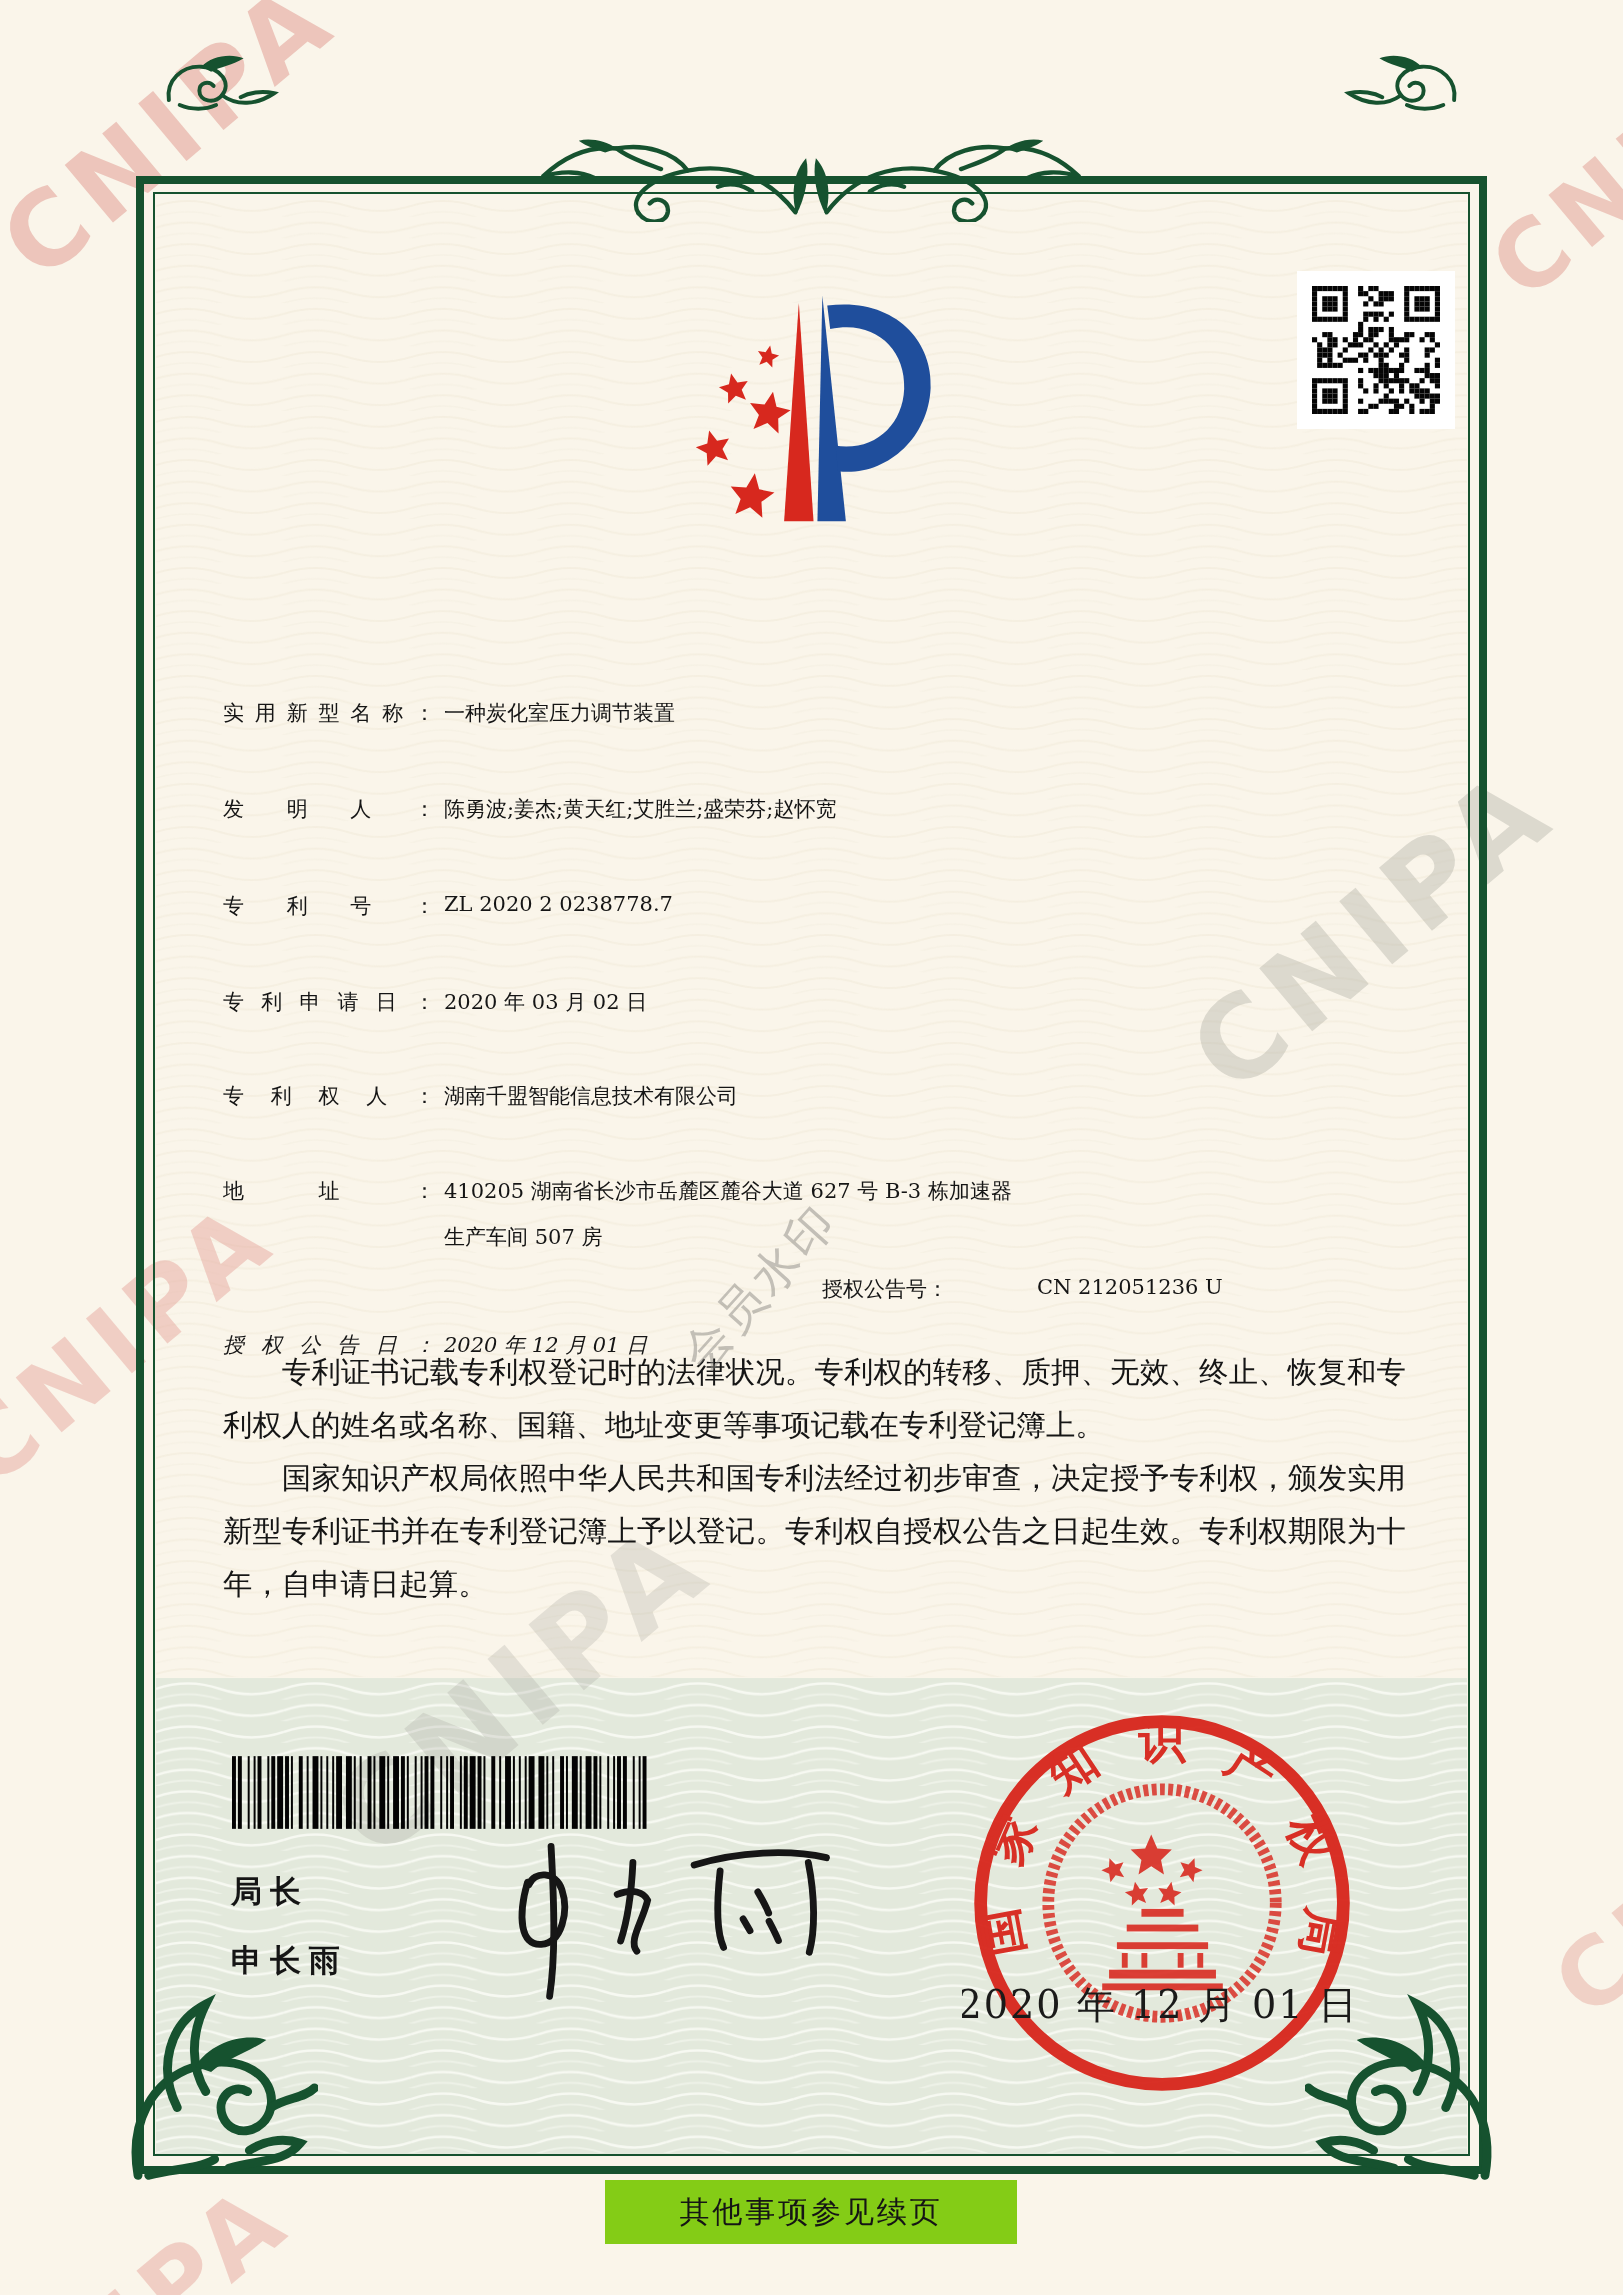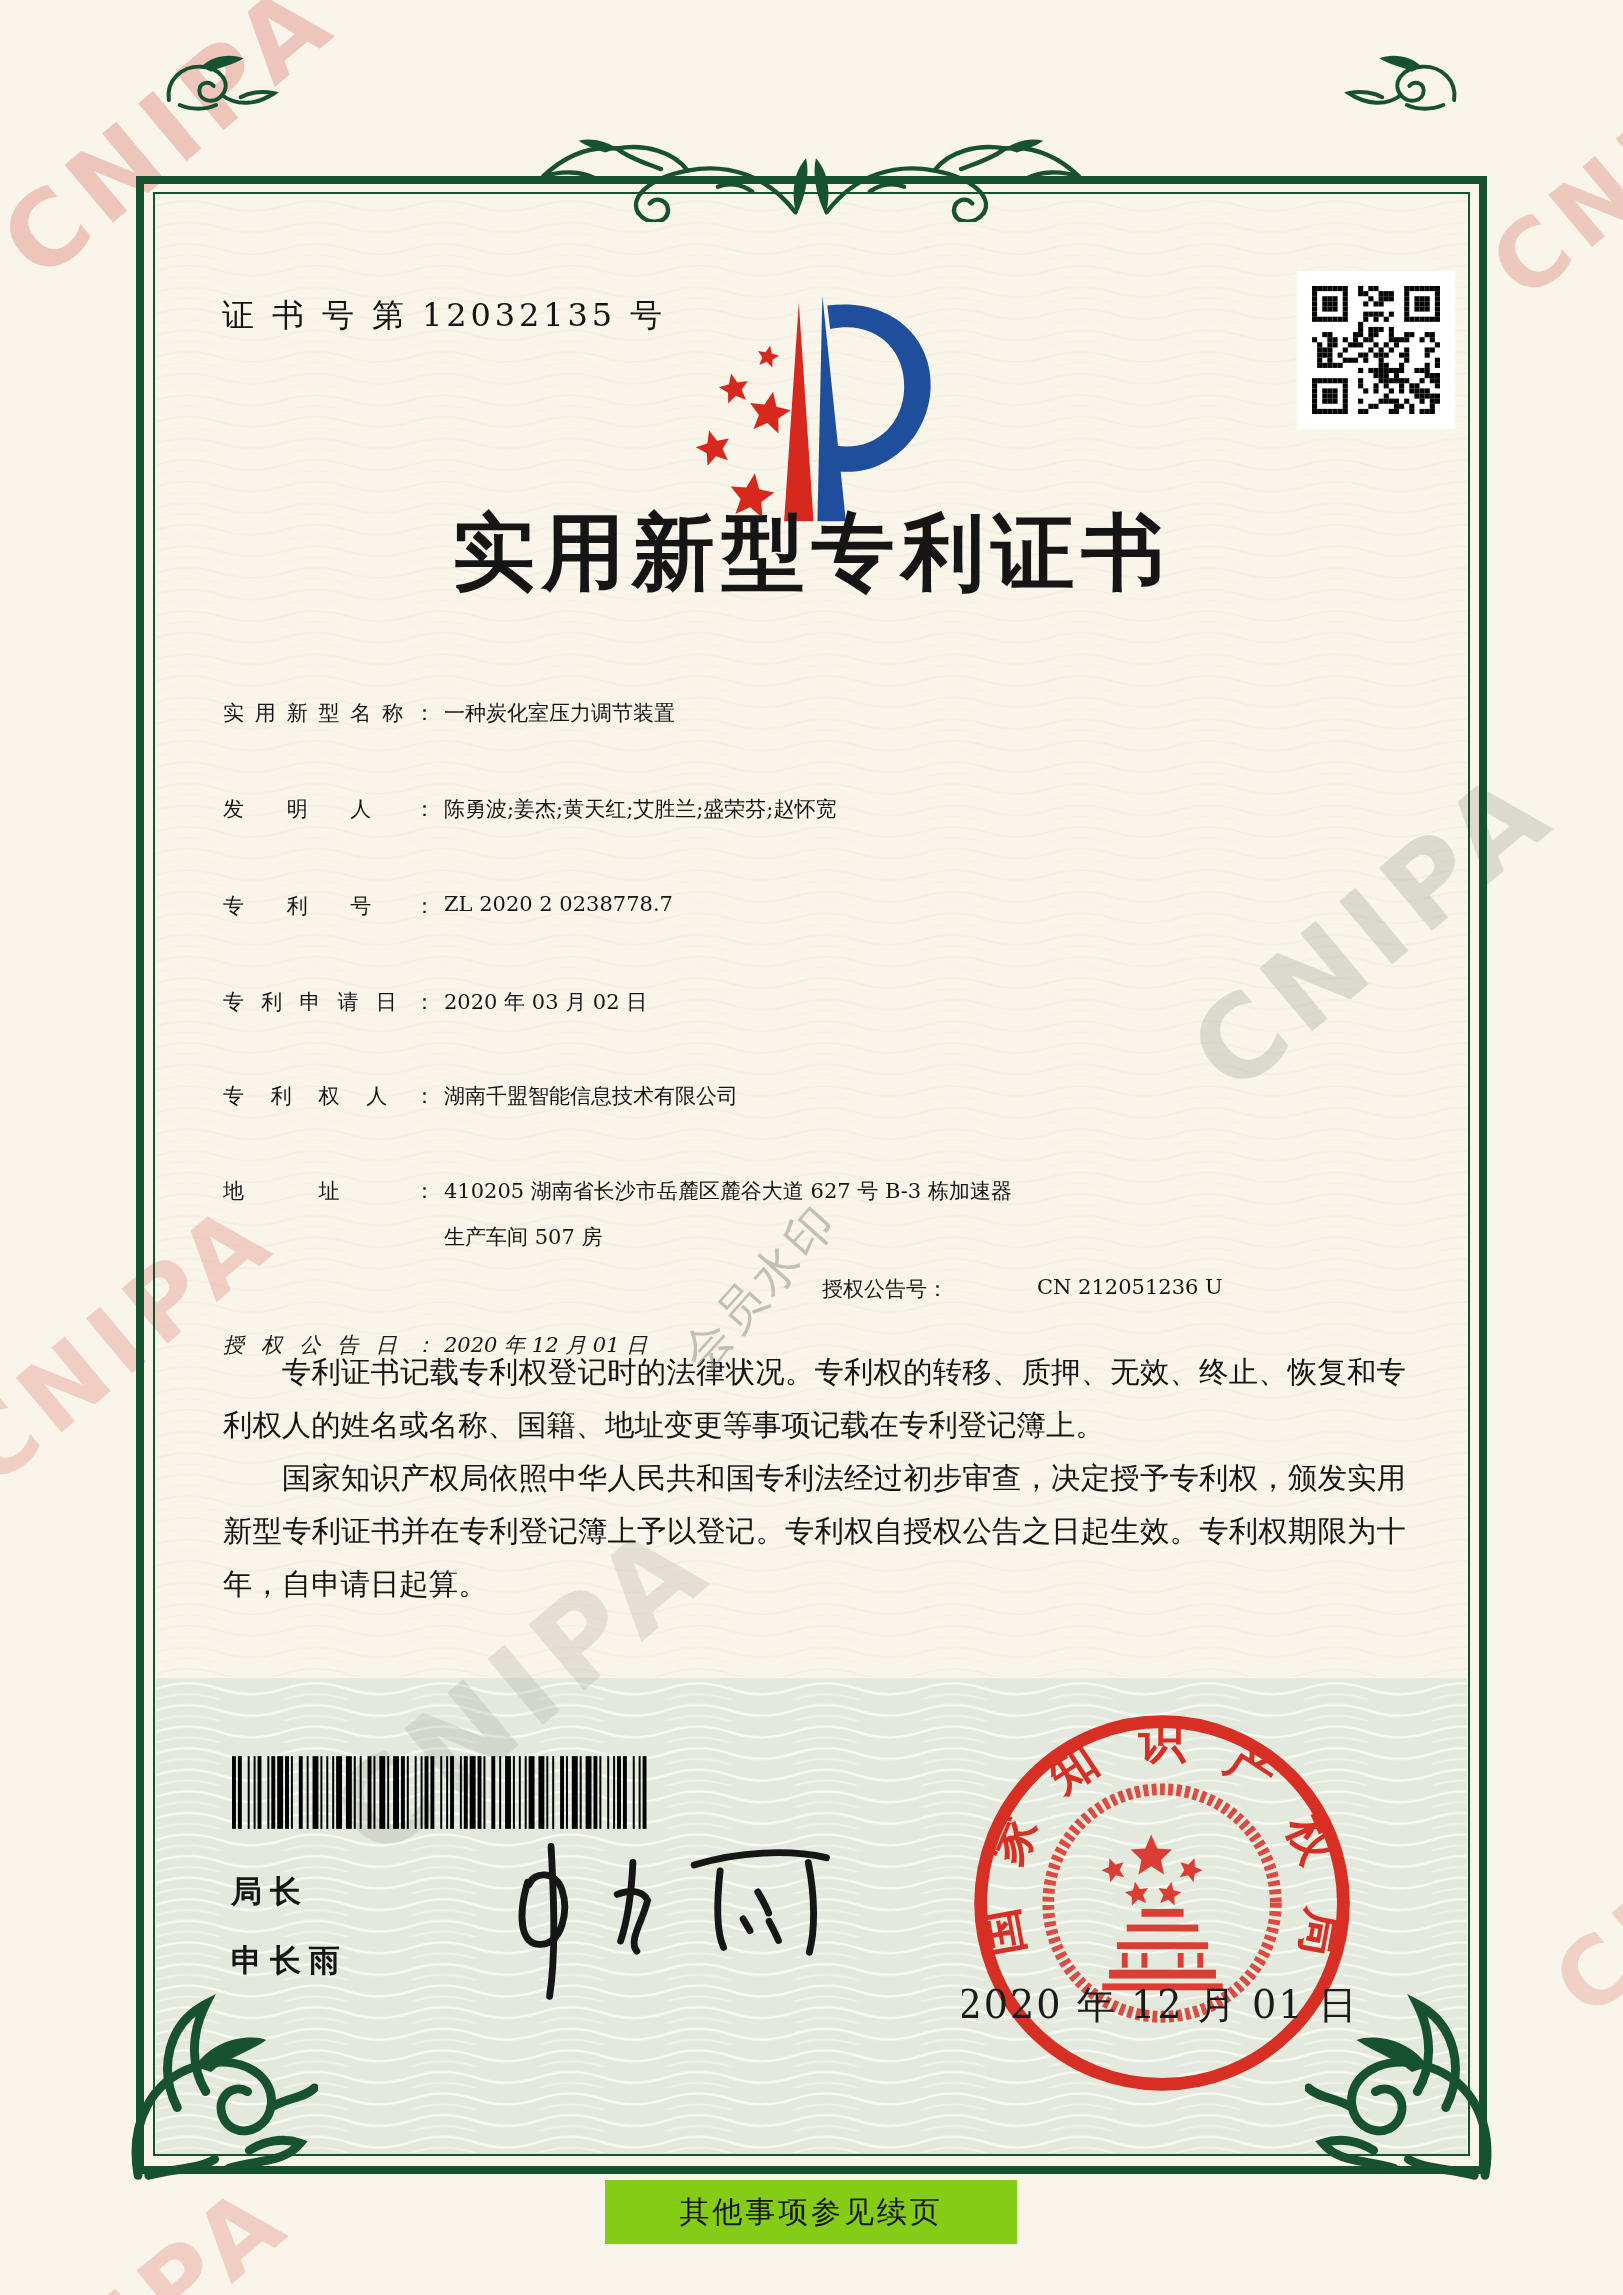--- a/index.html
+++ b/index.html
@@ -122,21 +122,20 @@
       <use href="#side-cl" transform="translate(240,0) scale(-1,1)"></use>
     </svg>
 
   <svg class="deco" style="left:122px;top:1990px;width:196px;height:196px;" viewBox="0 0 220 220">
       <use href="#corner-fl"></use>
     </svg>
   <svg class="deco" style="left:1305px;top:1990px;width:196px;height:196px;" viewBox="0 0 220 220">
       <use href="#corner-fl" transform="translate(220,0) scale(-1,1)"></use>
     </svg>
 
-  <div class="cert-no">证 书 号 第 12032135 号</div>
 
   <svg class="logo-svg" viewBox="0 0 520 500">
     <polygon points="228,36 198,482 258,482" fill="#d7281e"></polygon>
     <polygon points="276,22 266,482 324,482" fill="#1f4e9c"></polygon>
     <path d="M286,42 C420,24 502,112 497,210 C492,318 400,392 308,380 L303,328 C382,340 440,286 443,212 C446,128 380,70 292,90 Z" fill="#1f4e9c"></path>
     <use href="#star5" transform="translate(165,145) scale(2.2) rotate(12)" fill="#d7281e"></use>
     <use href="#star5" transform="translate(96,210) scale(3) rotate(-12)" fill="#d7281e"></use>
     <use href="#star5" transform="translate(168,259) scale(4.2) rotate(10)" fill="#d7281e"></use>
     <use href="#star5" transform="translate(54,331) scale(3.5) rotate(-15)" fill="#d7281e"></use>
     <use href="#star5" transform="translate(132,429) scale(4.5) rotate(8)" fill="#d7281e"></use>
@@ -415,21 +414,20 @@
           <rect x="110" y="264" width="11" height="11"></rect>
           <rect x="165" y="264" width="11" height="11"></rect>
           <rect x="176" y="264" width="11" height="11"></rect>
           <rect x="209" y="264" width="11" height="11"></rect>
           <rect x="231" y="264" width="11" height="11"></rect>
           <rect x="242" y="264" width="11" height="11"></rect>
           <rect x="253" y="264" width="11" height="11"></rect>
         </svg></div>
   </div>
 
-  <div class="title">实用新型专利证书</div>
 
   <div class="frow" style="left:223px;top:699px;">
     <span class="flabel">实用新型名称：</span>
     <span class="fvalue">一种炭化室压力调节装置</span>
   </div>
   <div class="frow" style="left:223px;top:795px;">
     <span class="flabel">发明人：</span>
     <span class="fvalue">陈勇波;姜杰;黄天红;艾胜兰;盛荣芬;赵怀宽</span>
   </div>
   <div class="frow" style="left:223px;top:892px;">

